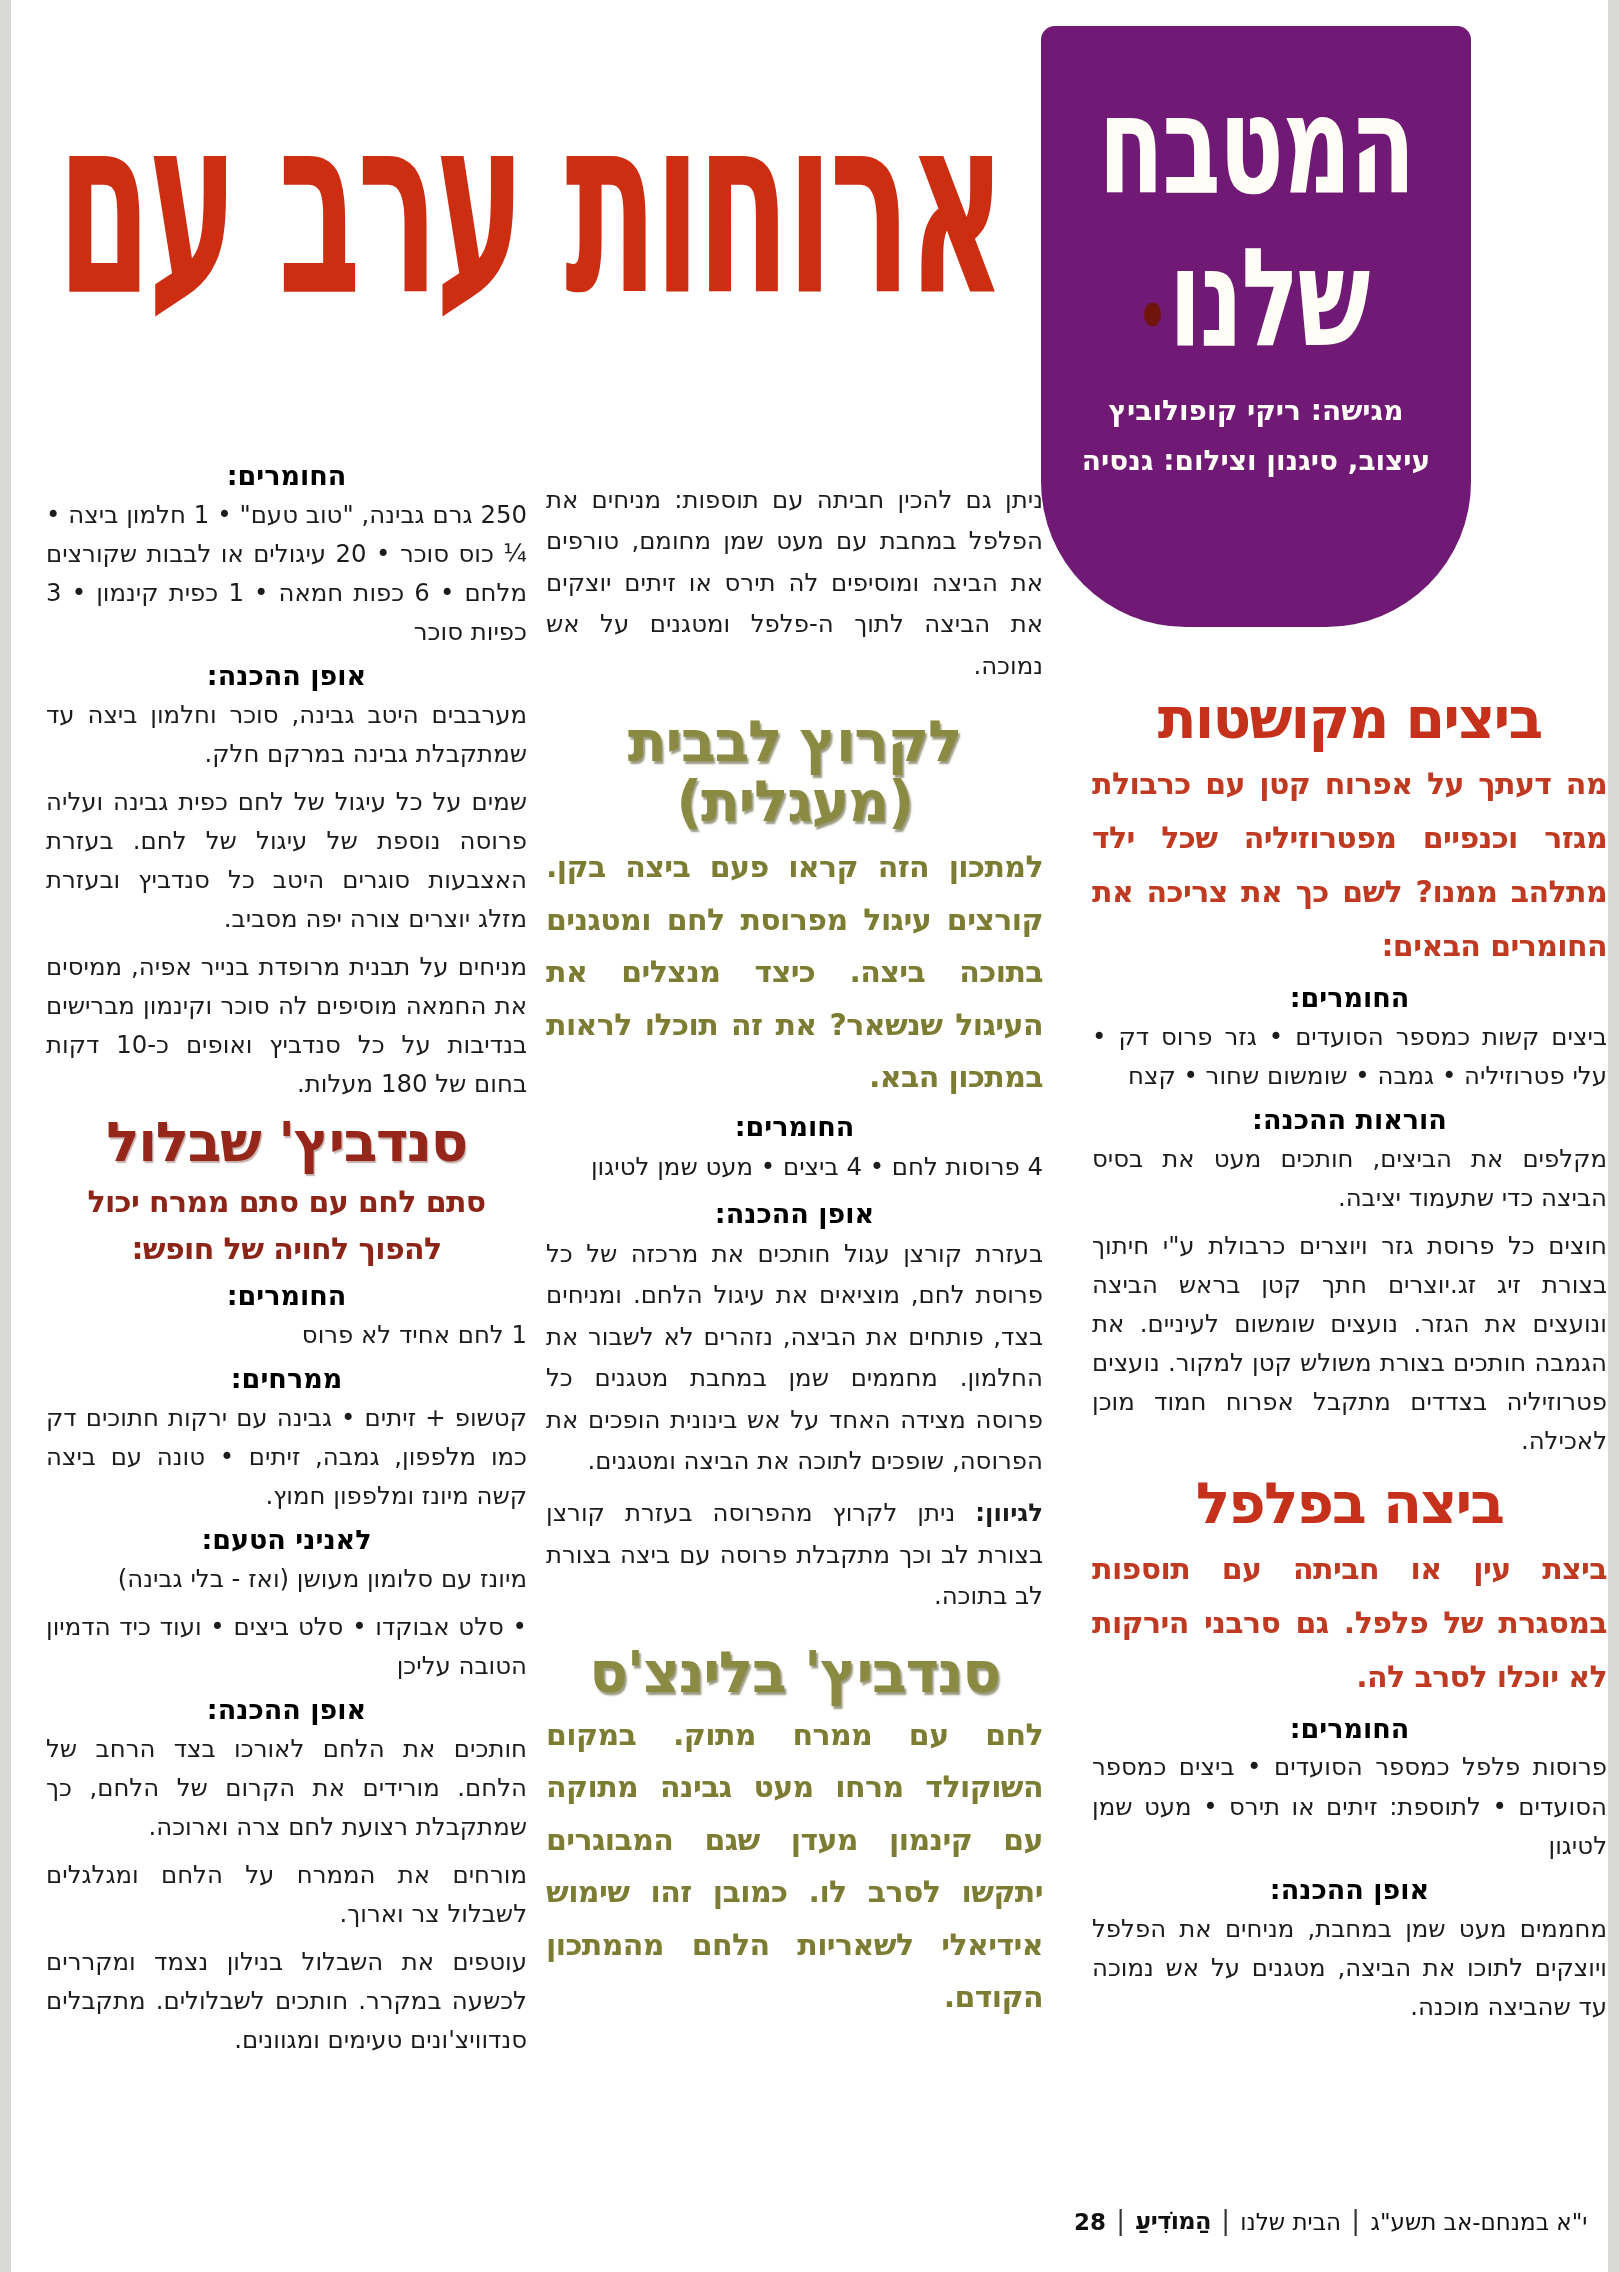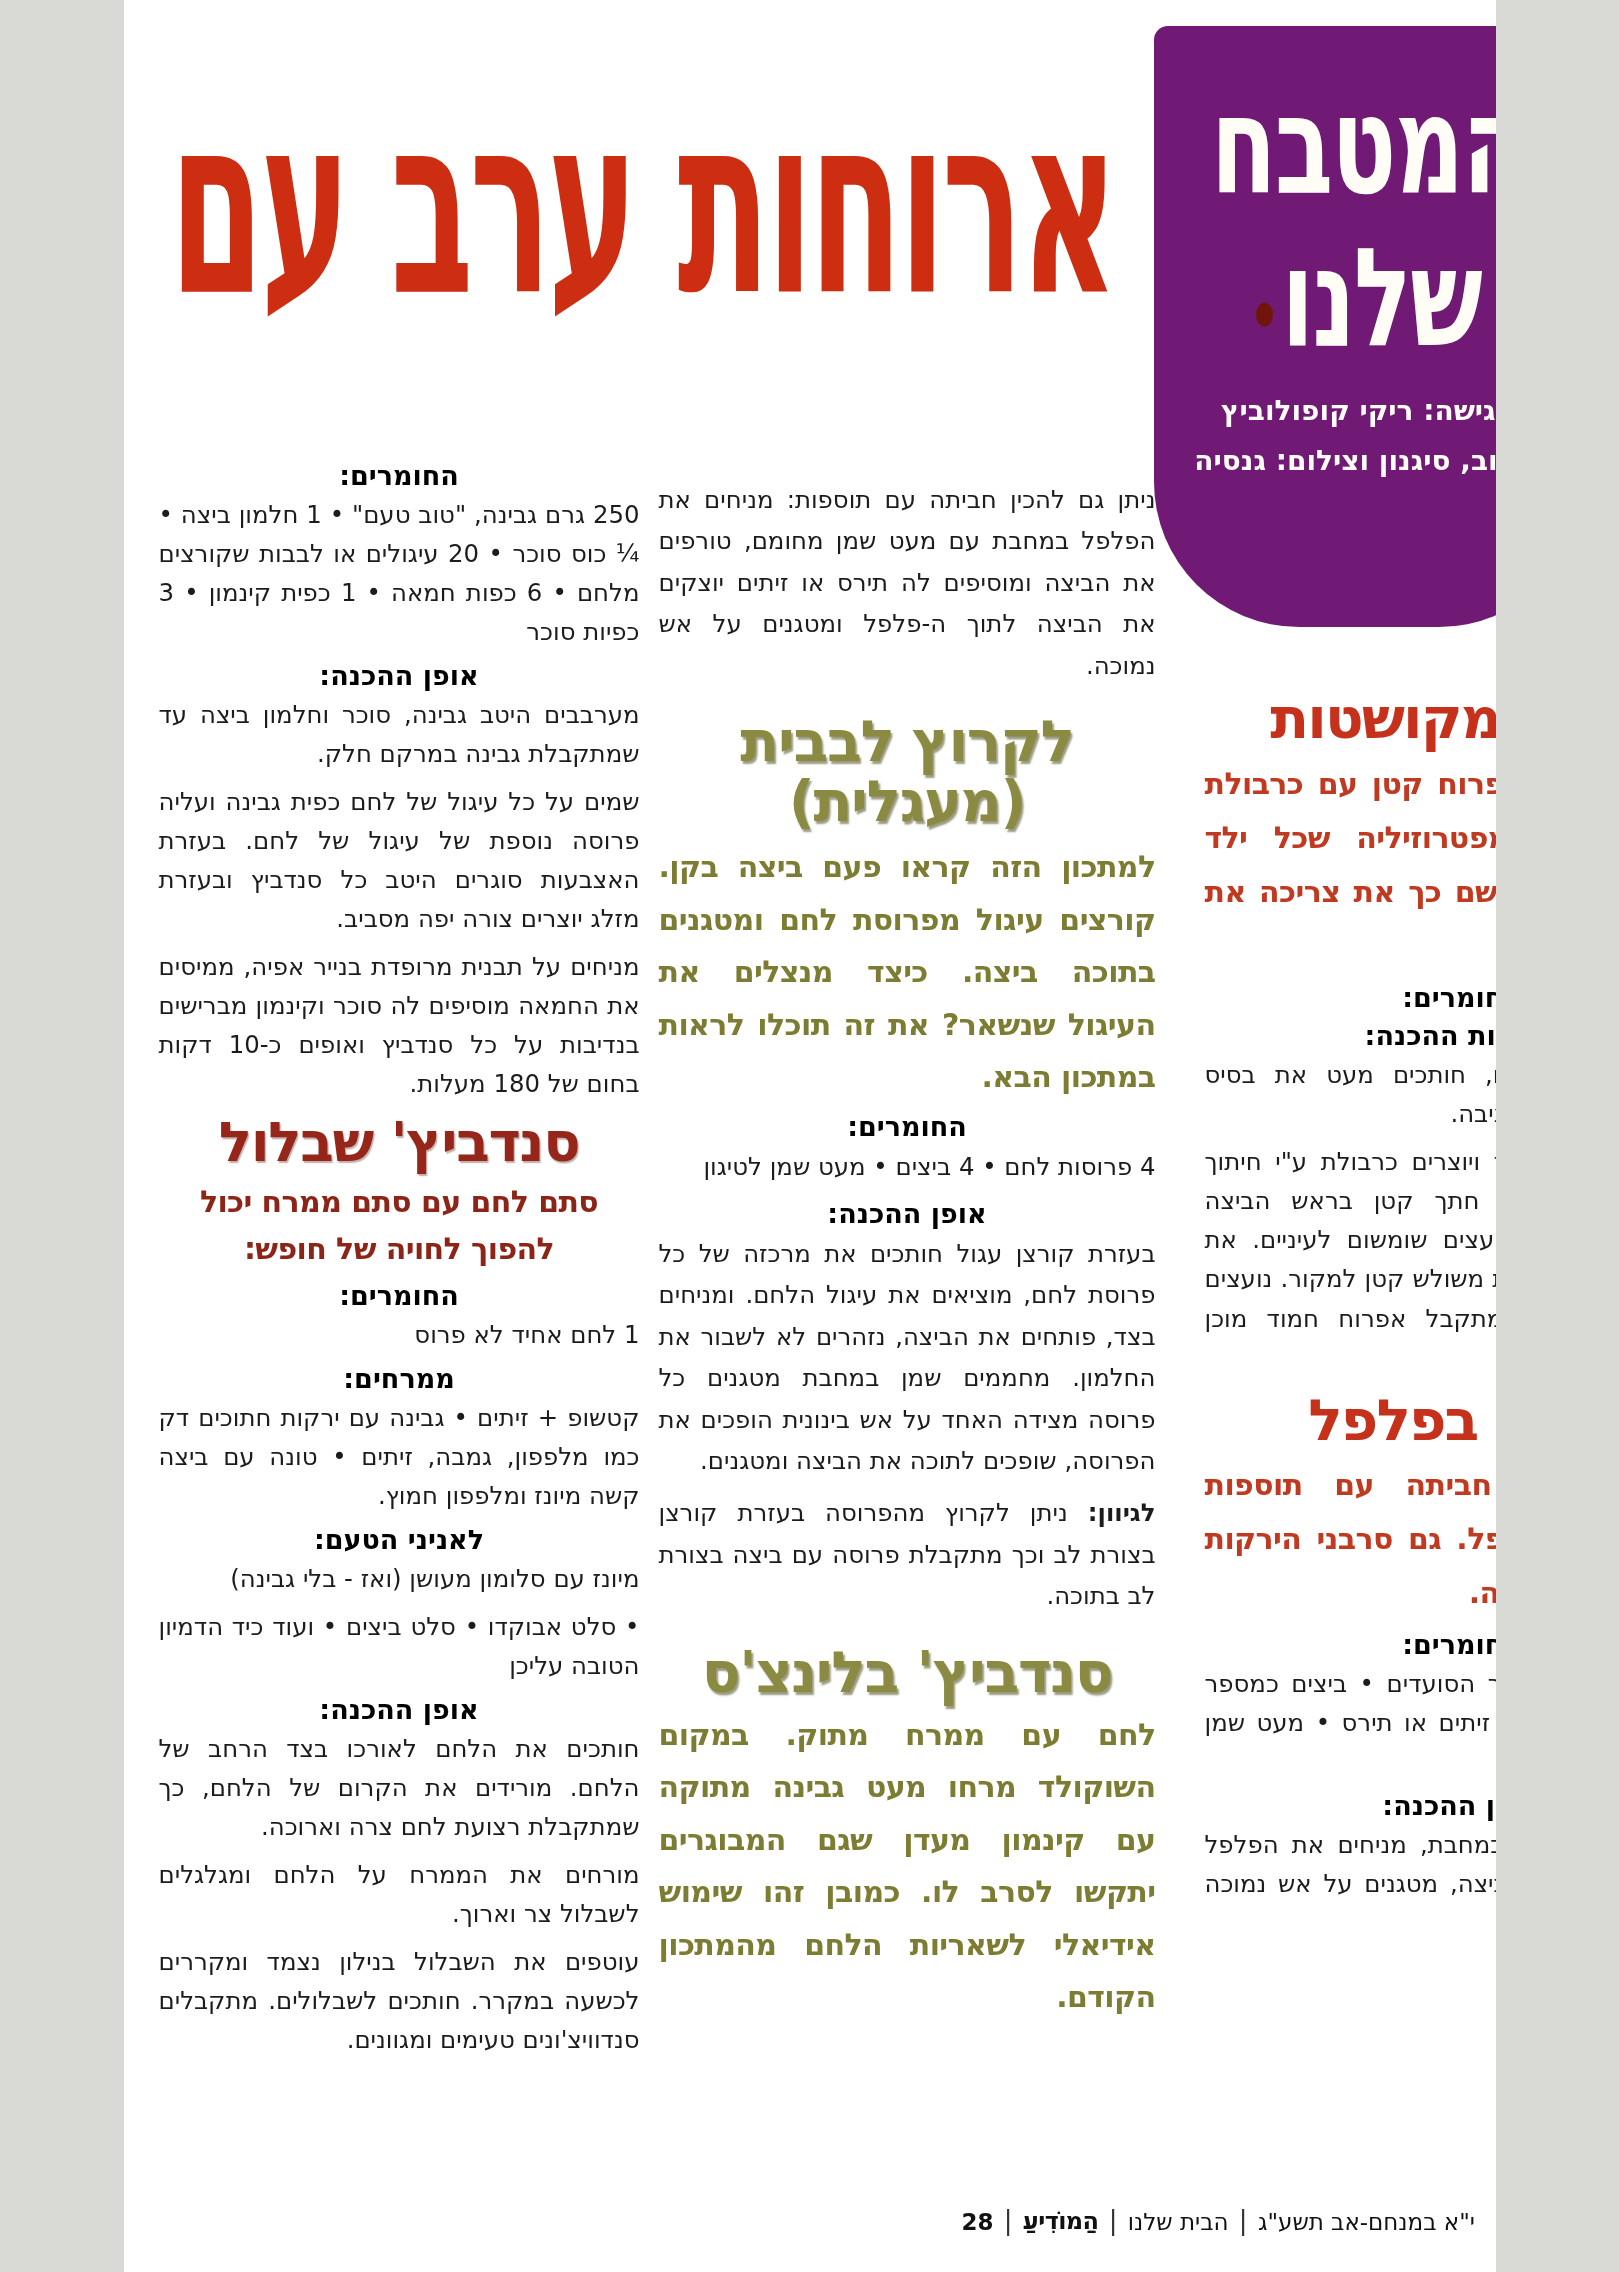--- a/index.html
+++ b/index.html
@@ -1,17 +1,17 @@
 <!DOCTYPE html>
 <html lang="he" style="font-size:10.3px"><head>
 <meta charset="utf-8">
 <style>
   html,body{margin:0;padding:0;background:#d9d9d6;}
   .page{
-    position:relative; width:1372px; height:2273px; background:#ffffff;
+    position:relative; width:1597px; height:2273px; background:#ffffff;
     margin:0 auto; overflow:hidden;
     font-family:"DejaVu Sans", sans-serif; color:#1c1c1c;
   }
   
   .headline{
     position:absolute; left:46px; top:82px;
     font-size:136px; font-weight:700; color:#cd2e12;
     white-space:nowrap; letter-spacing:-3.9px; direction:rtl; line-height:1;
     transform:scaleY(1.82); transform-origin:0 0;
   }
@@ -104,20 +104,21 @@
     <div class="badge-credits">
       <div>מגישה: ריקי קופולוביץ</div>
       <div>עיצוב, סיגנון וצילום: גנסיה</div>
     </div>
   </div>
 
   <div class="col col-right">
       <div class="blk red-title">ביצים מקושטות</div>
       <div class="blk red-intro">מה דעתך על אפרוח קטן עם כרבולת מגזר וכנפיים מפטרוזיליה שכל ילד מתלהב ממנו? לשם כך את צריכה את החומרים הבאים:</div>
       <div class="blk label">החומרים:</div>
+      <div class="blk body">ביצים קשות כמספר הסועדים • גזר פרוס דק • עלי פטרוזיליה • גמבה • שומשום שחור • קצח</div>
       <div class="blk label">הוראות ההכנה:</div>
       <div class="blk body">מקלפים את הביצים, חותכים מעט את בסיס הביצה כדי שתעמוד יציבה.</div>
       <div class="blk body">חוצים כל פרוסת גזר ויוצרים כרבולת ע"י חיתוך בצורת זיג זג.יוצרים חתך קטן בראש הביצה ונועצים את הגזר. נועצים שומשום לעיניים. את הגמבה חותכים בצורת משולש קטן למקור. נועצים פטרוזיליה בצדדים מתקבל אפרוח חמוד מוכן לאכילה.</div>
       <div class="blk red-title">ביצה בפלפל</div>
       <div class="blk red-intro">ביצת עין או חביתה עם תוספות במסגרת של פלפל. גם סרבני הירקות לא יוכלו לסרב לה.</div>
       <div class="blk label">החומרים:</div>
       <div class="blk body">פרוסות פלפל כמספר הסועדים • ביצים כמספר הסועדים • לתוספת: זיתים או תירס • מעט שמן לטיגון</div>
       <div class="blk label">אופן ההכנה:</div>
       <div class="blk body">מחממים מעט שמן במחבת, מניחים את הפלפל ויוצקים לתוכו את הביצה, מטגנים על אש נמוכה עד שהביצה מוכנה.</div>
     </div>

